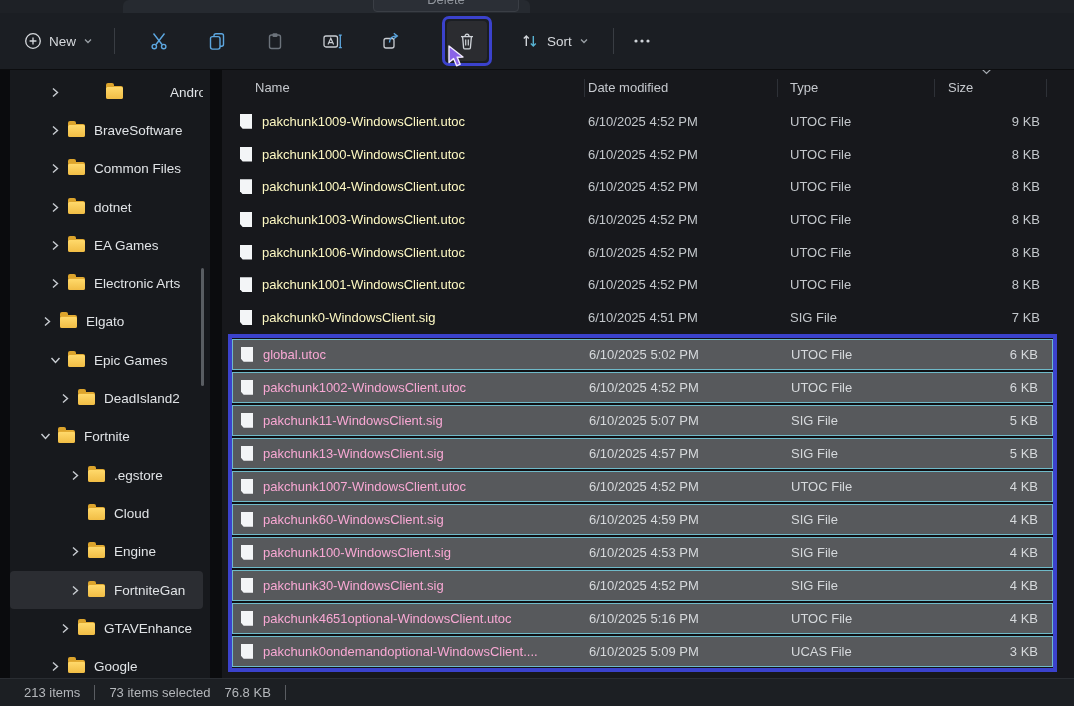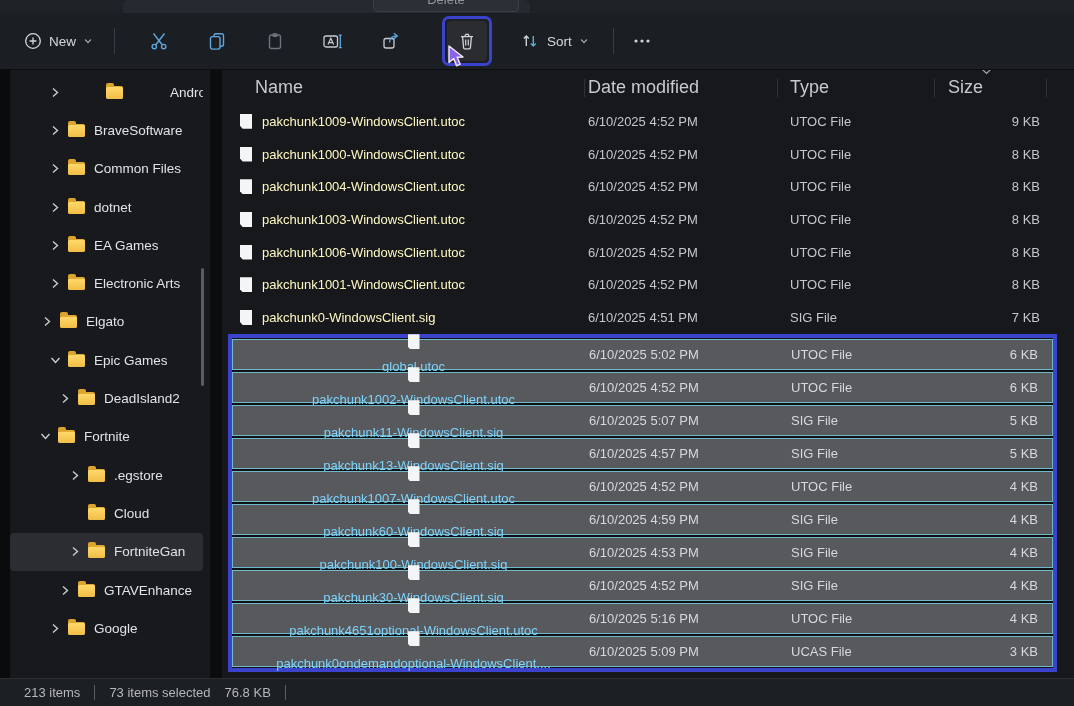--- a/index.html
+++ b/index.html
@@ -49,21 +49,21 @@
   .folder::after  { content:''; position:absolute; left:0; top:1.5px; width:17px; height:11.5px;
                     background:linear-gradient(#ffd96b,#f1bd45); border-radius:1.5px 1.5px 2px 2px; }
   .side-label { white-space:nowrap; overflow:hidden; }
   .side-scrollbar { position:absolute; right:6px; top:198px; width:3px; height:118px;
                     background:#595d62; border-radius:2px; }
   .divider-strip { width:12px; background:#0b0c0e; }
 
   
   .main { flex:1; position:relative; background:#17181c; overflow:hidden; }
   .list-header { height:35px; display:grid; grid-template-columns:363px 193px 157px 112px;
-                 align-items:center; font-size:18px; color:#c6c9ce; }
+                 align-items:center; font-size:13px; color:#c6c9ce; }
   .hcell { position:relative; height:35px; line-height:35px; }
   .hcell::after { content:''; position:absolute; right:0; top:9px; height:18px; width:1px; background:#2e3137; }
   .hcell.h-name { padding-left:33px; }
   .hcell.h-date { padding-left:3px; }
   .hcell.h-type { padding-left:12px; }
   .hcell.h-size { padding-left:13px; }
   .size-sort { position:absolute; top:-2px; left:46px; line-height:10px; }
 
   .frow { display:grid; grid-template-columns:363px 193px 157px 112px; align-items:center;
           height:32.7px; font-size:13px; color:#c3c7cb; }
@@ -72,21 +72,21 @@
   .cell-date { padding-left:3px; }
   .cell-type { padding-left:12px; }
   .cell-size { text-align:right; padding-right:7px; }
   .ficon { width:12px; height:15px; flex:none; background:#f3f5f7;
            clip-path:polygon(0 0,100% 0,100% 100%,22% 100%,0 80%); }
 
   .sel-wrap { margin-left:6px; width:829px; border:4px solid #3b42cc;
               display:flex; flex-direction:column; gap:2px; padding:1px 0; background:#101114; }
   .sel-wrap .frow { grid-template-columns:353px 193px 157px 112px; height:31px;
                     background:#57595c; border:1px solid #6fbac9; color:#d6d9dc; }
-  .sel-wrap .cell-name { padding-left:8px; color:#7dd3fc;flex-direction:column; }
+  .sel-wrap .cell-name { padding-left:8px; color:#f9a8d4; }
   .sel-wrap .cell-size { padding-right:10px; }
 
   
   .status-bar { height:28px; background:#1c1f23; border-top:1px solid #2a2d32;
                 display:flex; align-items:center; gap:14px; padding-left:24px;
                 font-size:13px; color:#b4b7bb; }
   .st-div { width:1px; height:15px; background:#5a5d62; }
 
   
   .cursor { position:absolute; left:448px; top:45px; z-index:60; }
@@ -328,20 +328,30 @@
     <span class="side-label">.egstore</span>
   </div>
         <div class="side-item" style="padding-left: 58px;">
     <span class="chev">
       
       
     </span>
     <span class="folder"></span>
     <span class="side-label">Cloud</span>
   </div>
+        <div class="side-item" style="padding-left: 58px;">
+    <span class="chev">
+      <svg class="c-right" width="7" height="11" viewBox="0 0 7 11" style="display: block;">
+              <path d="M1 1.5 L5.5 5.5 L1 9.5" fill="none" stroke="#c9cdd2" stroke-width="1.4"></path>
+            </svg>
+
+    </span>
+    <span class="folder"></span>
+    <span class="side-label">Engine</span>
+  </div>
         <div class="side-item selected" style="padding-left: 58px;">
     <span class="chev">
       <svg class="c-right" width="7" height="11" viewBox="0 0 7 11" style="display: block;">
               <path d="M1 1.5 L5.5 5.5 L1 9.5" fill="none" stroke="#c9cdd2" stroke-width="1.4"></path>
             </svg>
 
     </span>
     <span class="folder"></span>
     <span class="side-label">FortniteGan</span>
   </div>

